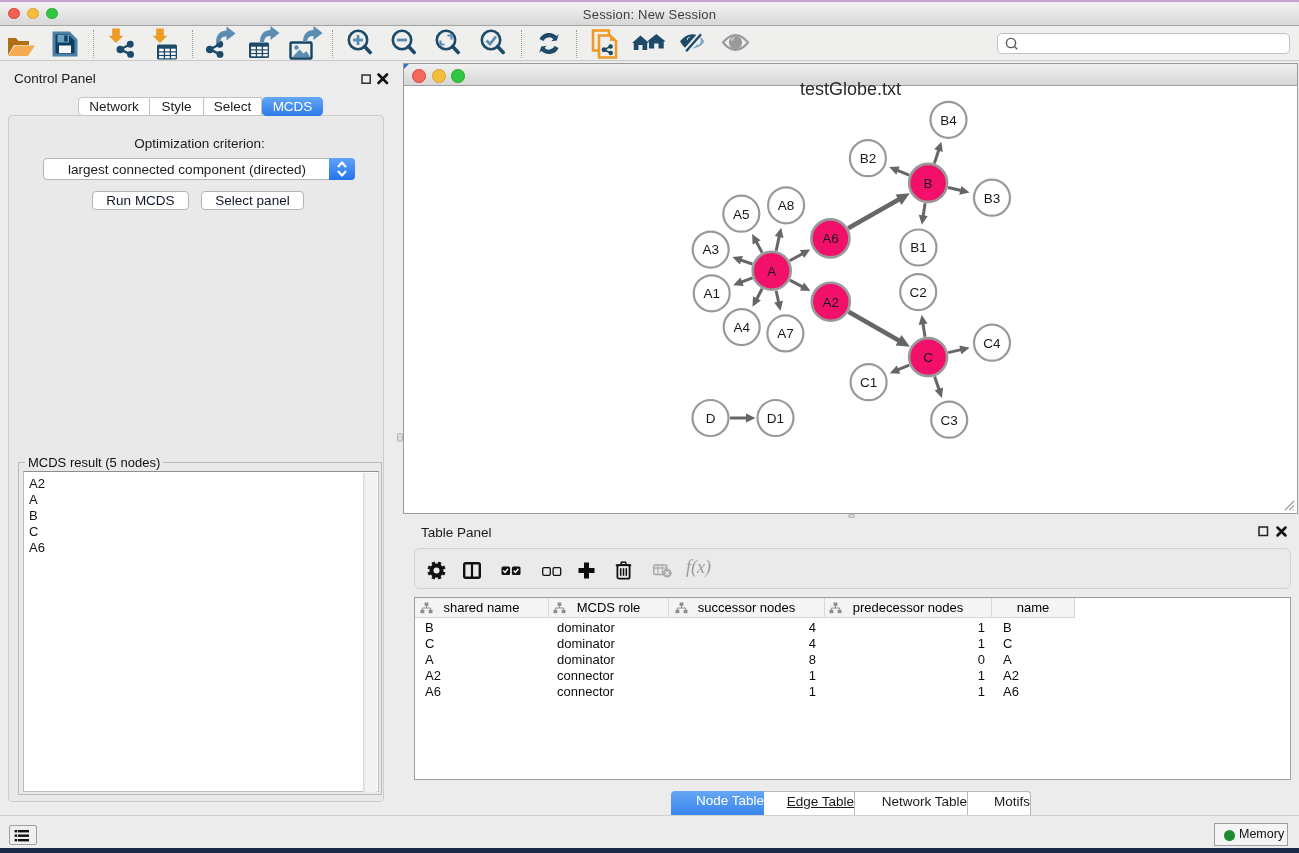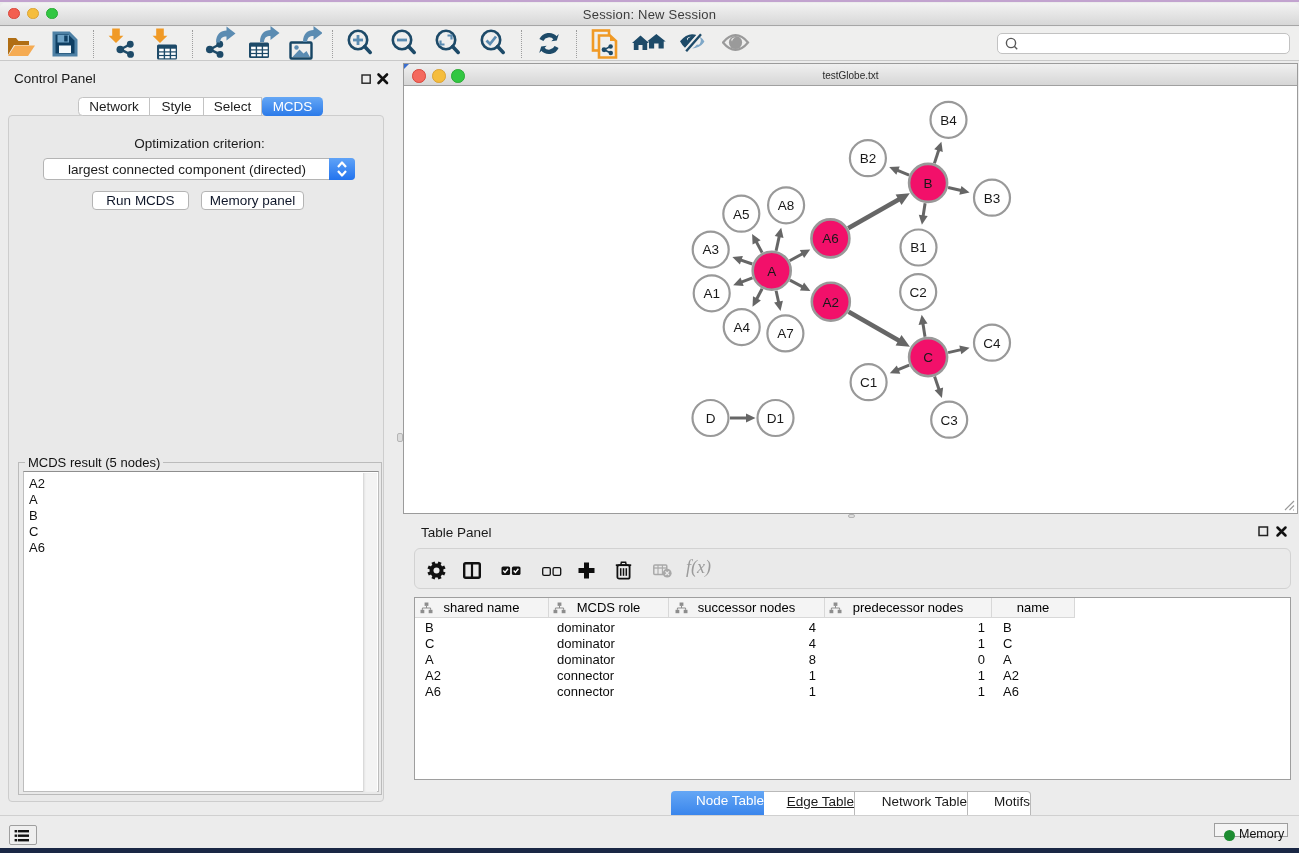--- a/index.html
+++ b/index.html
@@ -25,37 +25,37 @@
 .btn{position:absolute;top:191px;height:19px;white-space:nowrap;background:#fff;border:1px solid #b4b4b4;border-radius:4px;
   font-size:13.5px;color:#0f172a;text-align:center;line-height:17px}
 #fieldset{position:absolute;left:18px;top:462px;width:364px;height:333px;border:1px solid #bbb}
 #legend{position:absolute;left:6px;top:-8px;background:#e9e9e9;padding:0 3px;font-size:13px;color:#111}
 #listbox{position:absolute;left:4px;top:8px;width:356px;height:321px;background:#fff;
   border:1px solid #bdbdbd;border-top-color:#8e8e8e;font-size:13px;color:#111}
 #listbox .it{padding:0 0 0 5px;height:16px;line-height:16px}
 #sctrack{position:absolute;right:1px;top:1px;width:14px;height:319px;background:#f3f3f3;border-left:1px solid #dadada;box-shadow:inset 1px 0 2px rgba(0,0,0,0.06)}
 #netwin{position:absolute;left:403px;top:63px;width:895px;height:451px;border:1px solid #9b9b9b;background:#fff}
 #nettitle{position:absolute;left:0;top:0;width:100%;height:22px;background:linear-gradient(#f0f0f0,#d6d6d6);border-bottom:1px solid #a0a0a0}
-#nettext{position:absolute;top:6px;width:100%;text-align:center;font-size:10px;color:#2a2a2a}
+#nettext{position:absolute;top:15px;width:100%;text-align:center;font-size:18px;color:#2a2a2a}
 #graphwrap{position:absolute;left:1px;top:23px}
 #corner{position:absolute;left:0;top:0;width:0;height:0;border-top:5px solid #3b6fd0;border-right:5px solid transparent}
 #divknob{position:absolute;left:848px;top:514px;width:7px;height:4px;background:#dcdcdc;border:1px solid #b5b5b5;border-radius:2px}
 #lknob{position:absolute;left:397px;top:433px;width:6px;height:9px;background:#dcdcdc;border:1px solid #b5b5b5;border-radius:2px}
 #tablepanel{position:absolute;left:403px;top:518px;width:896px;height:297px}
 #tptitle{position:absolute;left:18px;top:7px;font-size:13.5px;color:#1a1a1a;white-space:nowrap}
 #fx{position:absolute;left:686px;top:557px;font-family:"Liberation Serif",serif;font-style:italic;font-size:18px;color:#9b9b9b}
 .hdrcell{position:absolute;top:0;height:20px;background:#f4f4f4;border-right:1px solid #d8d8d8;border-bottom:1px solid #d8d8d8;
   font-size:13px;color:#000000;text-align:center;line-height:20px}
 .cell{position:absolute;font-size:13px;color:#0d0d0d;height:16px;line-height:16px}
 .bt{position:absolute;top:273px;height:32px;background:#fff;border:1px solid #b9b9b9;border-left:none;
   font-size:13.5px;color:#1b1b1b;text-align:right;line-height:19px}
 .btsel{background:linear-gradient(#65a7f5,#2b7ae9);color:#fff;border:none}
 #statusbar{position:absolute;left:0;top:815px;width:1299px;height:33px;background:#ececec;border-top:1px solid #d0d0d0}
 #hamb{position:absolute;left:9px;top:9px;width:28px;height:20px;background:#efefef;border:1px solid #9f9f9f;border-radius:2px}
-#membtn{position:absolute;right:11px;top:7px;width:74px;height:14px;background:#f4f4f4;border:1px solid #9e9e9e;font-size:12.5px;color:#111;
+#membtn{position:absolute;right:11px;top:7px;width:74px;height:23px;background:#f4f4f4;border:1px solid #9e9e9e;font-size:12.5px;color:#111;
   text-align:left;line-height:21px;padding-left:24px}
 #memdot{position:absolute;left:9px;top:6px;width:11px;height:11px;border-radius:50%;background:#1d8c31}
 #bottomstrip{position:absolute;left:0;top:848px;width:1299px;height:5px;background:#1a2745}
 </style></head><body>
 <div id="topstrip"></div>
 <div id="titlebar">
     <div class="tl" style="left:8.2px;top:4.7px;width:11.6px;height:11.6px;background:#f35f50;border:1px solid #d8473c"></div>
     <div class="tl" style="left:27.2px;top:4.7px;width:11.6px;height:11.6px;background:#f5bd3c;border:1px solid #dba335"></div>
     <div class="tl" style="left:46.2px;top:4.7px;width:11.6px;height:11.6px;background:#32c742;border:1px solid #2aab36"></div>
     <div id="apptitle">Session: New Session</div>
@@ -201,21 +201,21 @@
     <div class="tab tabsel" style="left:262px;width:61px;">MCDS</div>
     <div id="optlabel">Optimization criterion:</div>
     <div id="combo">
       <div id="combotext">largest connected component (directed)</div>
       <div id="stepper"><svg width="26" height="22" viewBox="0 0 26 22">
           <path d="M 9 9 L 13 4.5 L 17 9" fill="none" stroke="#fff" stroke-width="2.2" stroke-linejoin="round"></path>
           <path d="M 9 13 L 13 17.5 L 17 13" fill="none" stroke="#fff" stroke-width="2.2" stroke-linejoin="round"></path>
         </svg></div>
     </div>
     <div class="btn" style="left:92px;width:97px">Run MCDS</div>
-    <div class="btn" style="left:201px;width:103px">Memory panel</div>
+    <div class="btn" style="left:201px;width:103px">Select panel</div>
     <div id="fieldset">
       <div id="legend">MCDS result (5 nodes)</div>
       <div id="listbox">
         <div style="height:4px"></div>
         <div class="it">A2</div>
         <div class="it">A</div>
         <div class="it">B</div>
         <div class="it">C</div>
         <div class="it">A6</div>
         <div id="sctrack"></div>

